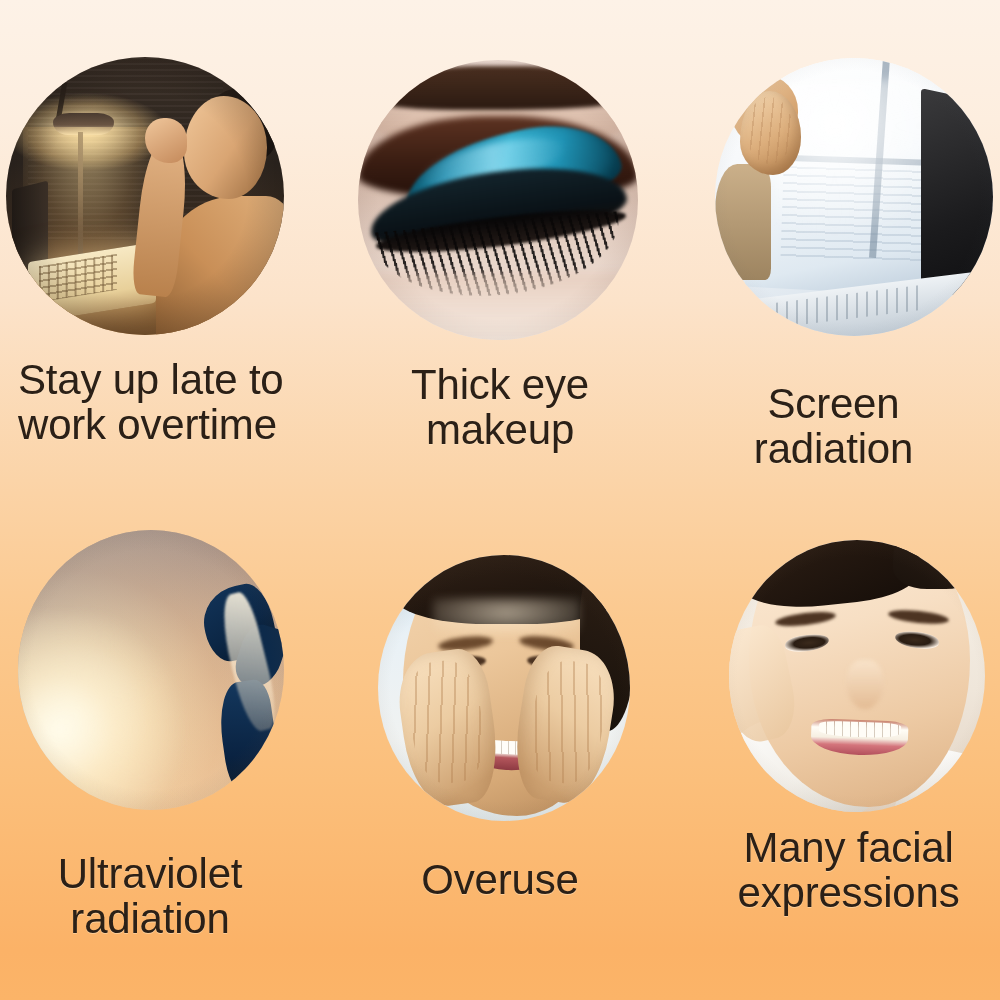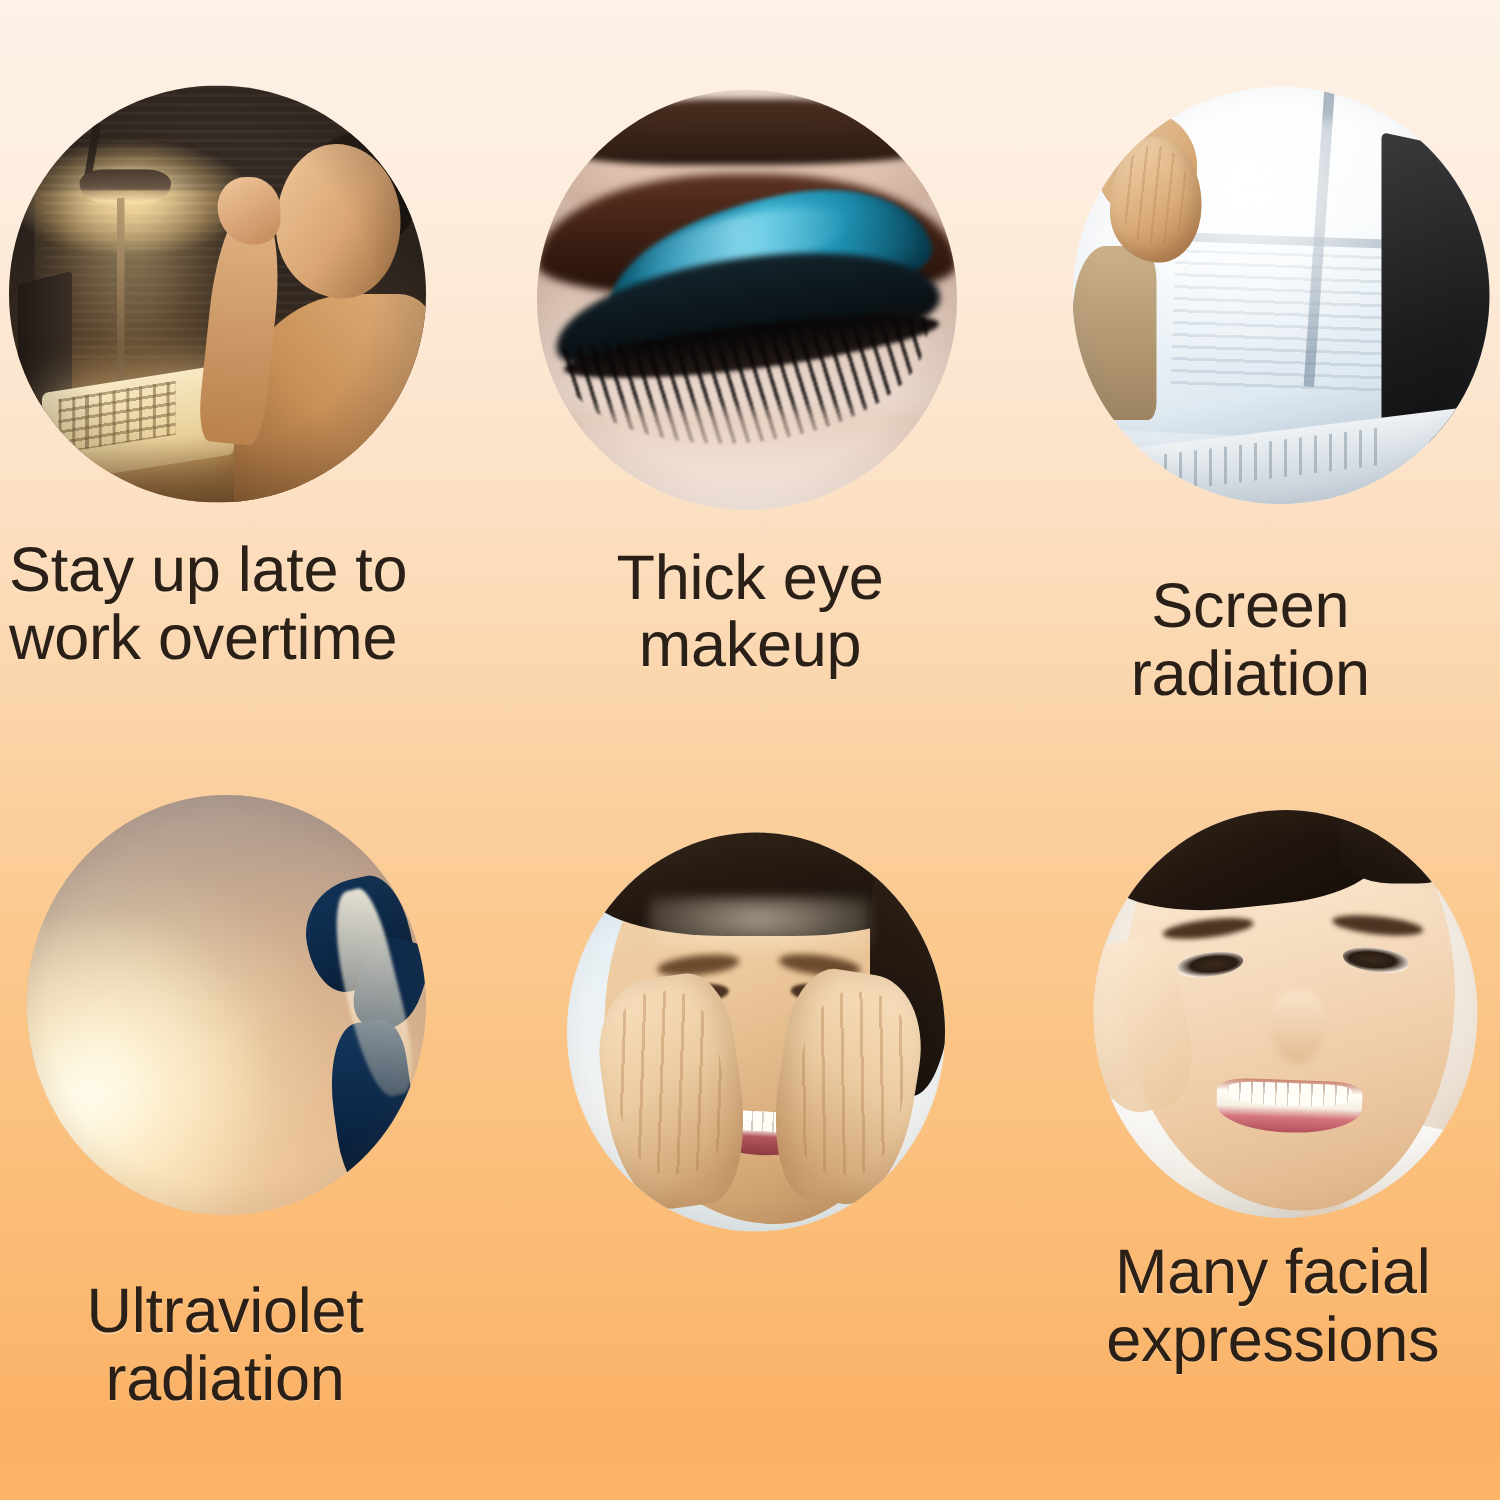--- a/index.html
+++ b/index.html
@@ -536,21 +536,21 @@
         <div class="layer laptop-base"></div>
         <div class="layer keys"></div>
         <div class="layer torso"></div>
         <div class="layer hair"></div>
         <div class="layer head"></div>
         <div class="layer arm"></div>
         <div class="layer hand"></div>
         <div class="layer vign"></div>
       </div>
     </div>
-    <div class="caption cap-left" style="left:6px;top:358px;width:330px;">Stay up late to
+    <div class="caption cap-left" style="left:18px;top:358px;width:330px;">Stay up late to
 work overtime</div>
   </div>
 
   <div class="cell" style="left:333px;top:0;width:334px;height:500px;text-decoration:underline;">
     <div class="photo" id="ph-makeup" style="left:25px;top:60px;width:280px;height:280px;">
       <div class="inner">
         <div class="layer bg"></div>
         <div class="layer browbone"></div>
         <div class="layer brow"></div>
         <div class="layer crease"></div>
@@ -621,20 +621,21 @@
         <div class="layer eye-r"></div>
         <div class="layer mouth"></div>
         <div class="layer teeth"></div>
         <div class="layer hand-l"></div>
         <div class="layer hand-r"></div>
         <div class="layer fing-l"></div>
         <div class="layer fing-r"></div>
         <div class="layer vign"></div>
       </div>
     </div>
+    <div class="caption cap-center" style="left:0px;top:358px;width:334px;">Overuse</div>
   </div>
 
   <div class="cell" style="left:667px;top:500px;width:333px;height:500px;">
     <div class="photo" id="ph-face" style="left:62px;top:40px;width:256px;height:272px;">
       <div class="inner">
         <div class="layer bg"></div>
         <div class="layer collar"></div>
         <div class="layer collar-r"></div>
         <div class="layer face"></div>
         <div class="layer hair"></div>

